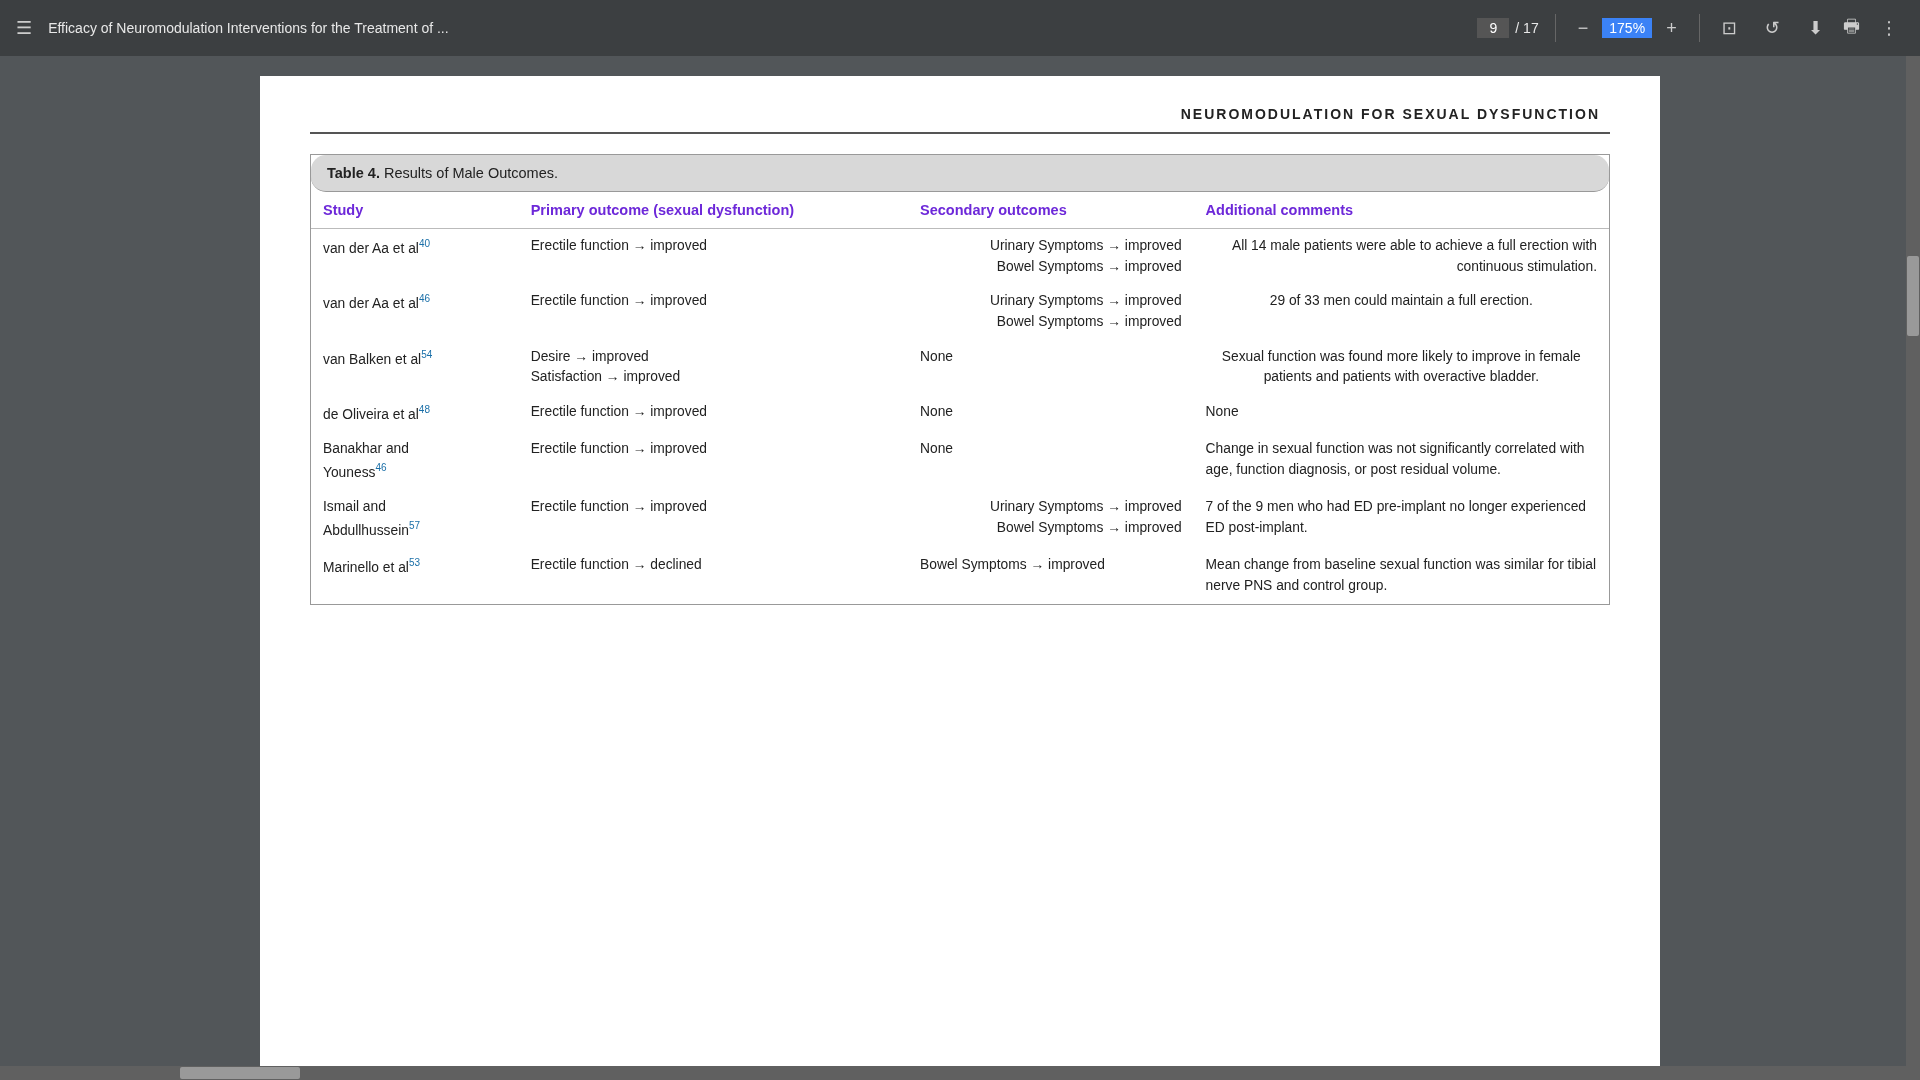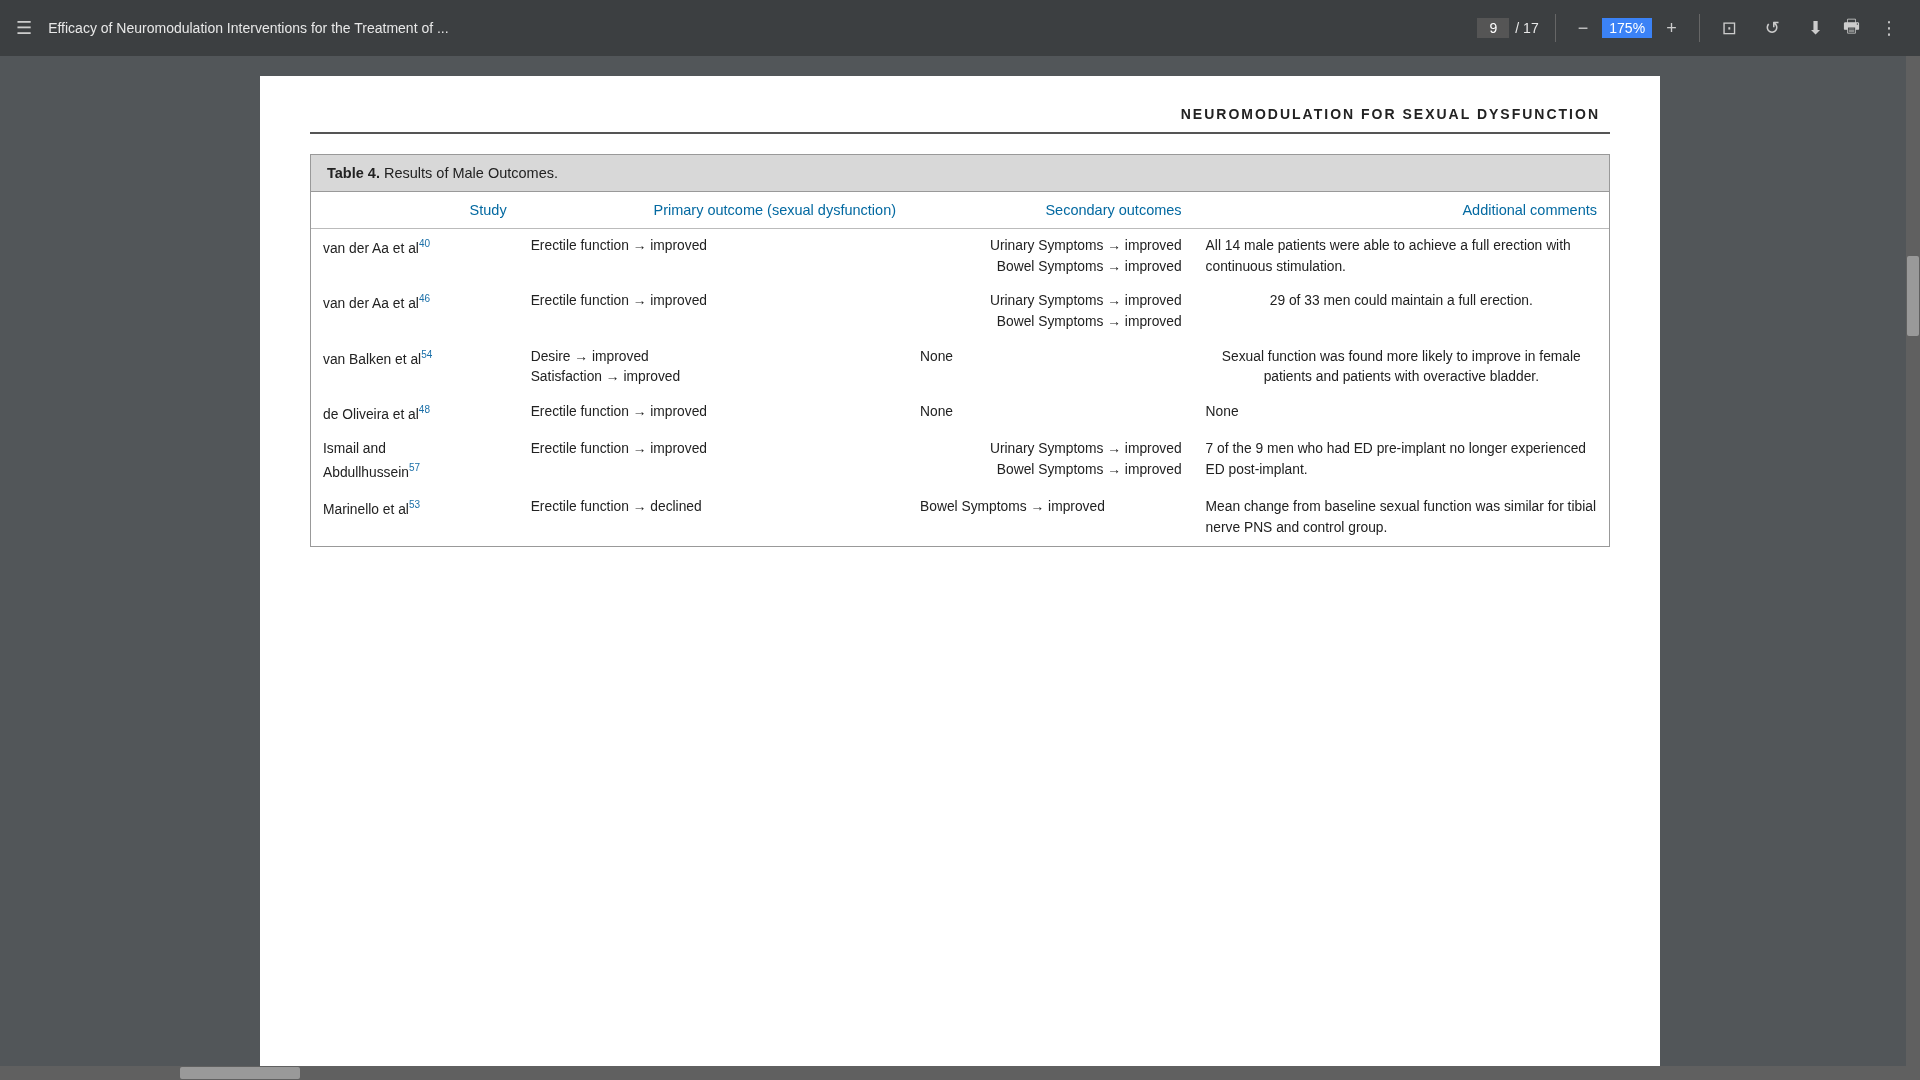--- a/index.html
+++ b/index.html
@@ -161,44 +161,45 @@
     .table-wrapper {
       border: 1px solid #999;
       width: 100%;
     }
     .table-caption {
       background: #d8d8d8;
       padding: 10px 16px;
       font-size: 14.5px;
       color: #222;
       border-bottom: 1px solid #999;
+      border-radius: 15px;
     }
     .table-caption strong {
       font-weight: bold;
     }
 
     table {
       width: 100%;
       border-collapse: collapse;
       font-size: 14px;
       color: #222;
     }
 
     .col-study { width: 16%; }
     .col-primary { width: 30%; }
     .col-secondary { width: 22%; }
     .col-additional { width: 32%; }
 
     thead tr th {
       padding: 10px 12px;
-      font-weight: normal;
+      font-weight: bold;
       font-size: 14.5px;
-      text-align: right;
+      text-align: left;
       border-bottom: 1px solid #bbb;
-      color: #0369a1;
+      color: #6d28d9;
     }
 
     tbody tr td {
       padding: 7px 12px;
       vertical-align: top;
       font-size: 13.8px;
       line-height: 1.5;
     }
 
     sup {
@@ -259,41 +260,47 @@
             <th>Primary outcome (sexual dysfunction)</th>
             <th>Secondary outcomes</th>
             <th>Additional comments</th>
           </tr>
         </thead>
         <tbody id="table-body">
         <tr>
               <td><span>van der Aa et al</span><sup>40</sup></td>
               <td>Erectile function → improved</td>
               <td style="text-align: right;">Urinary Symptoms → improved<br>Bowel Symptoms → improved</td>
-              <td style="text-align: left;">All 14 male patients were able to achieve a full erection with continuous stimulation.</td>
+              <td style="text-align: right;">All 14 male patients were able to achieve a full erection with continuous stimulation.</td>
             </tr>
             <tr>
               <td><span>van der Aa et al</span><sup>46</sup></td>
               <td>Erectile function → improved</td>
               <td style="text-align: right;">Urinary Symptoms → improved<br>Bowel Symptoms → improved</td>
               <td style="text-align: center;">29 of 33 men could maintain a full erection.</td>
             </tr>
             <tr>
               <td><span>van Balken et al</span><sup>54</sup></td>
               <td>Desire → improved<br>Satisfaction → improved</td>
               <td>None</td>
               <td style="text-align: center;">Sexual function was found more likely to improve in female patients and patients with overactive bladder.</td>
             </tr>
             <tr>
               <td><span>de Oliveira et al</span><sup>48</sup></td>
               <td>Erectile function → improved</td>
               <td>None</td>
               <td>None</td>
             </tr>
             <tr>
+              <td><span>Banakhar and</span><br><span>  Youness</span><sup>46</sup></td>
+              <td>Erectile function → improved</td>
+              <td>None</td>
+              <td>Change in sexual function was not significantly correlated with age, function diagnosis, or post residual volume.</td>
+            </tr>
+            <tr>
               <td><span>Ismail and</span><br><span>  Abdullhussein</span><sup>57</sup></td>
               <td>Erectile function → improved</td>
               <td style="text-align: right;">Urinary Symptoms → improved<br>Bowel Symptoms → improved</td>
               <td>7 of the 9 men who had ED pre-implant no longer experienced ED post-implant.</td>
             </tr>
             <tr>
               <td><span>Marinello et al</span><sup>53</sup></td>
               <td>Erectile function → declined</td>
               <td>Bowel Symptoms → improved</td>
               <td>Mean change from baseline sexual function was similar for tibial nerve PNS and control group.</td>

